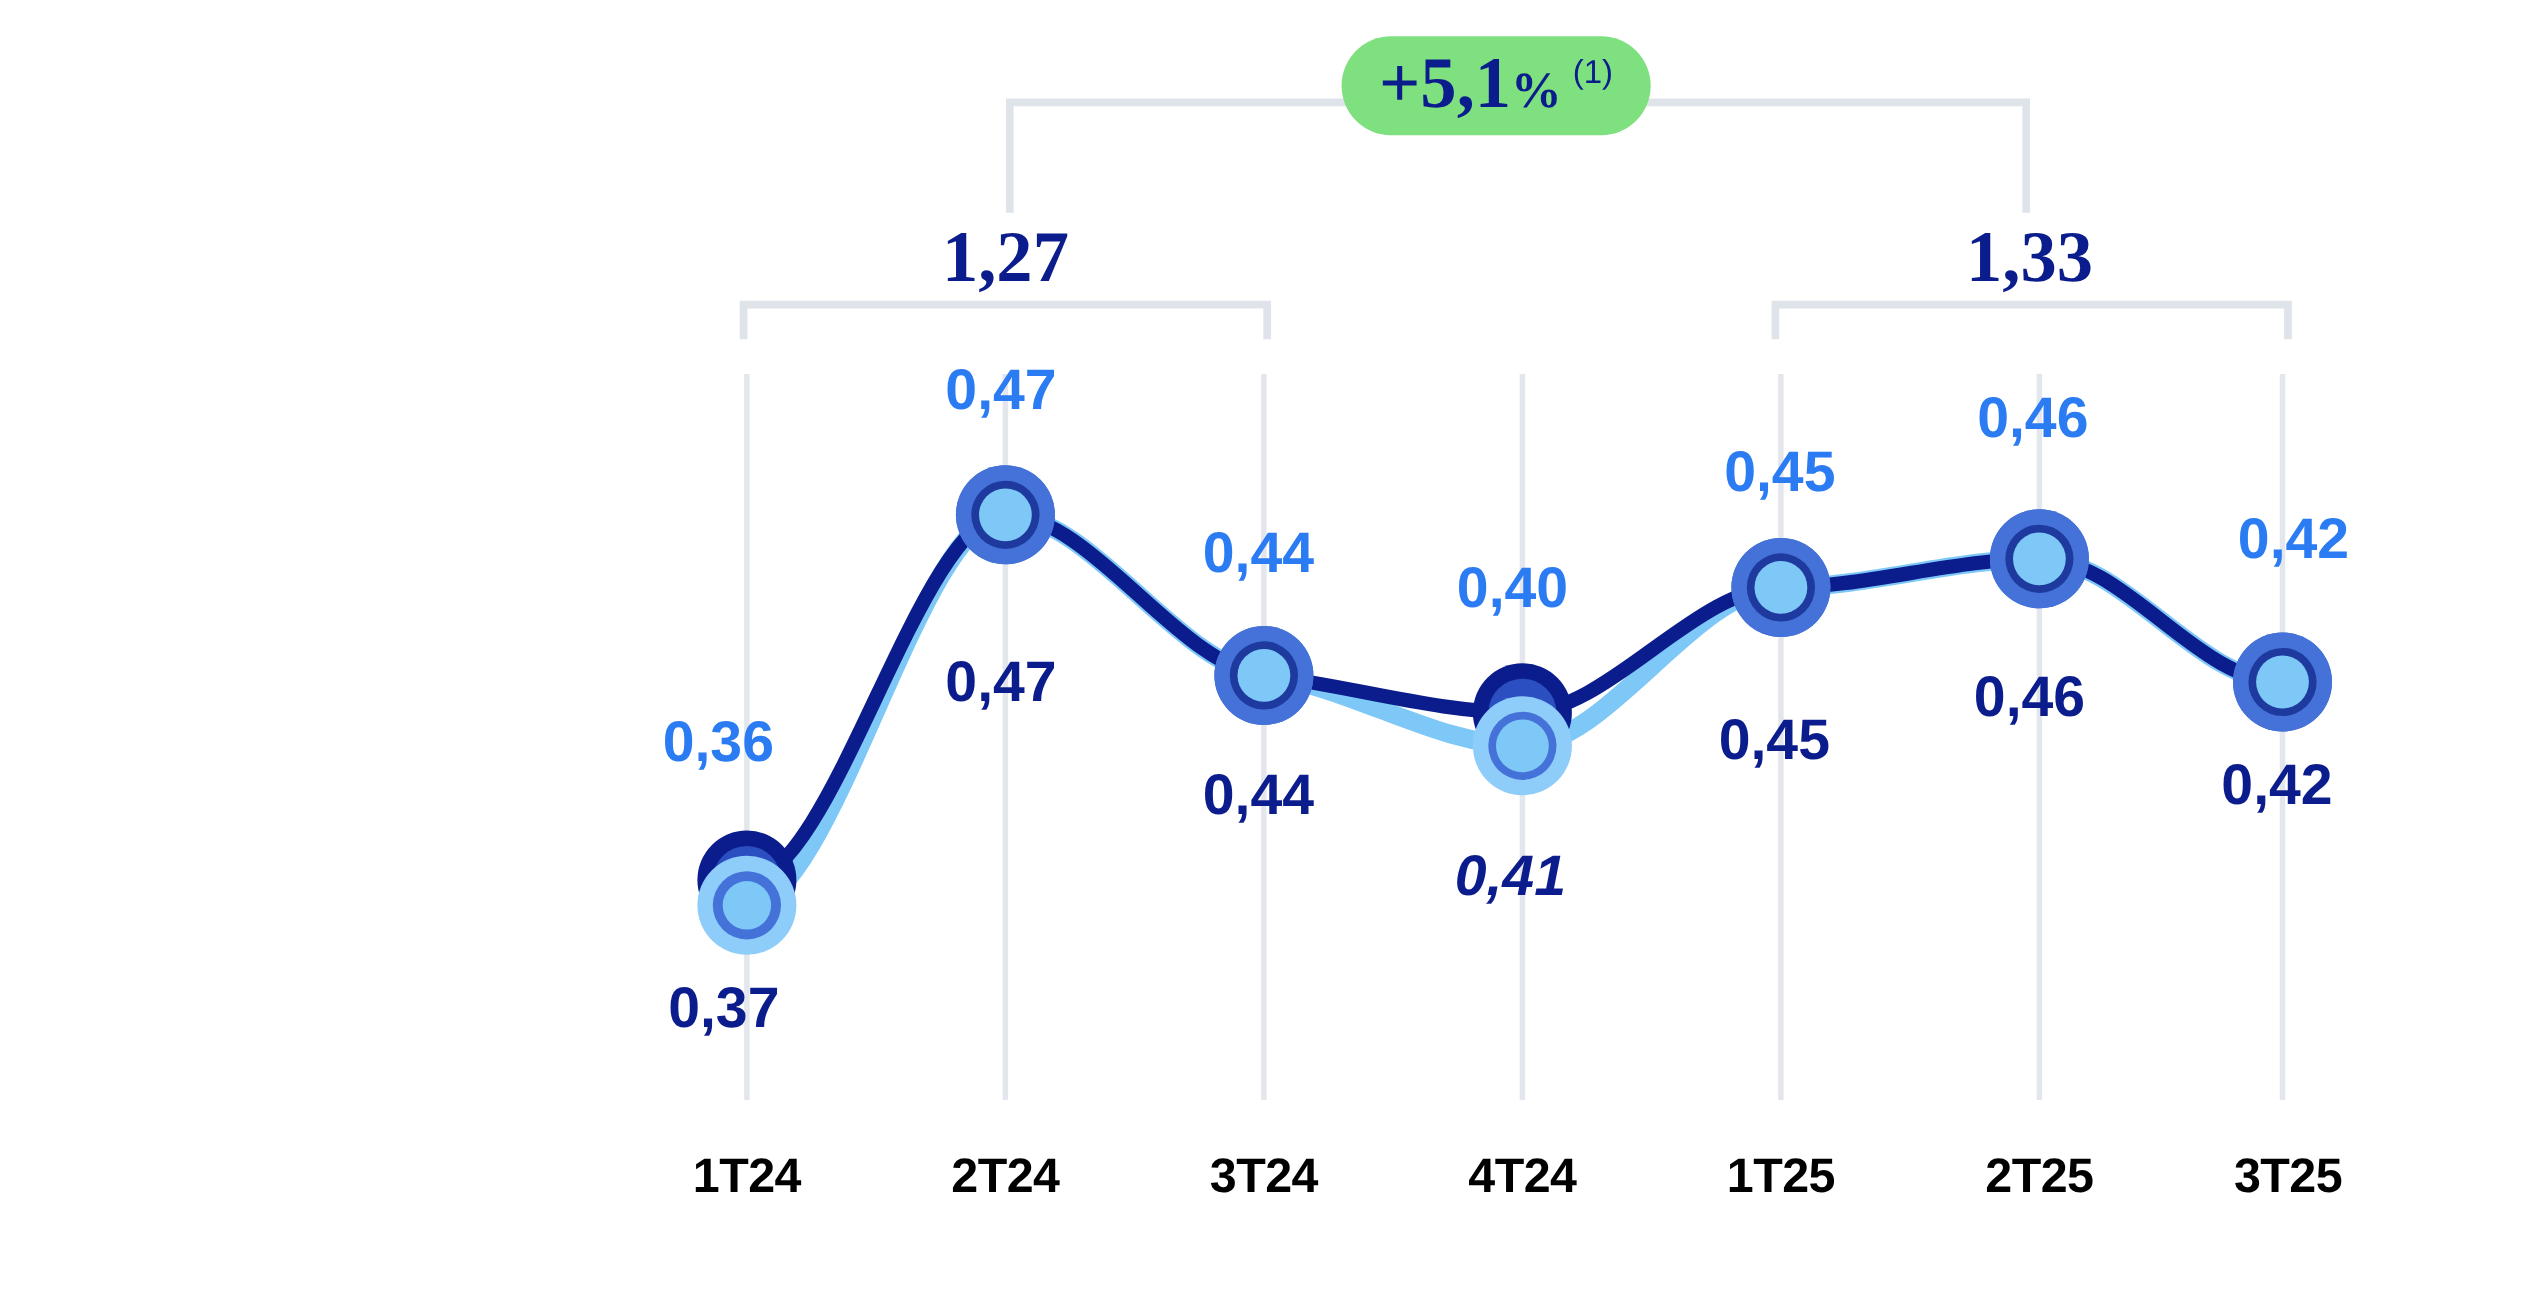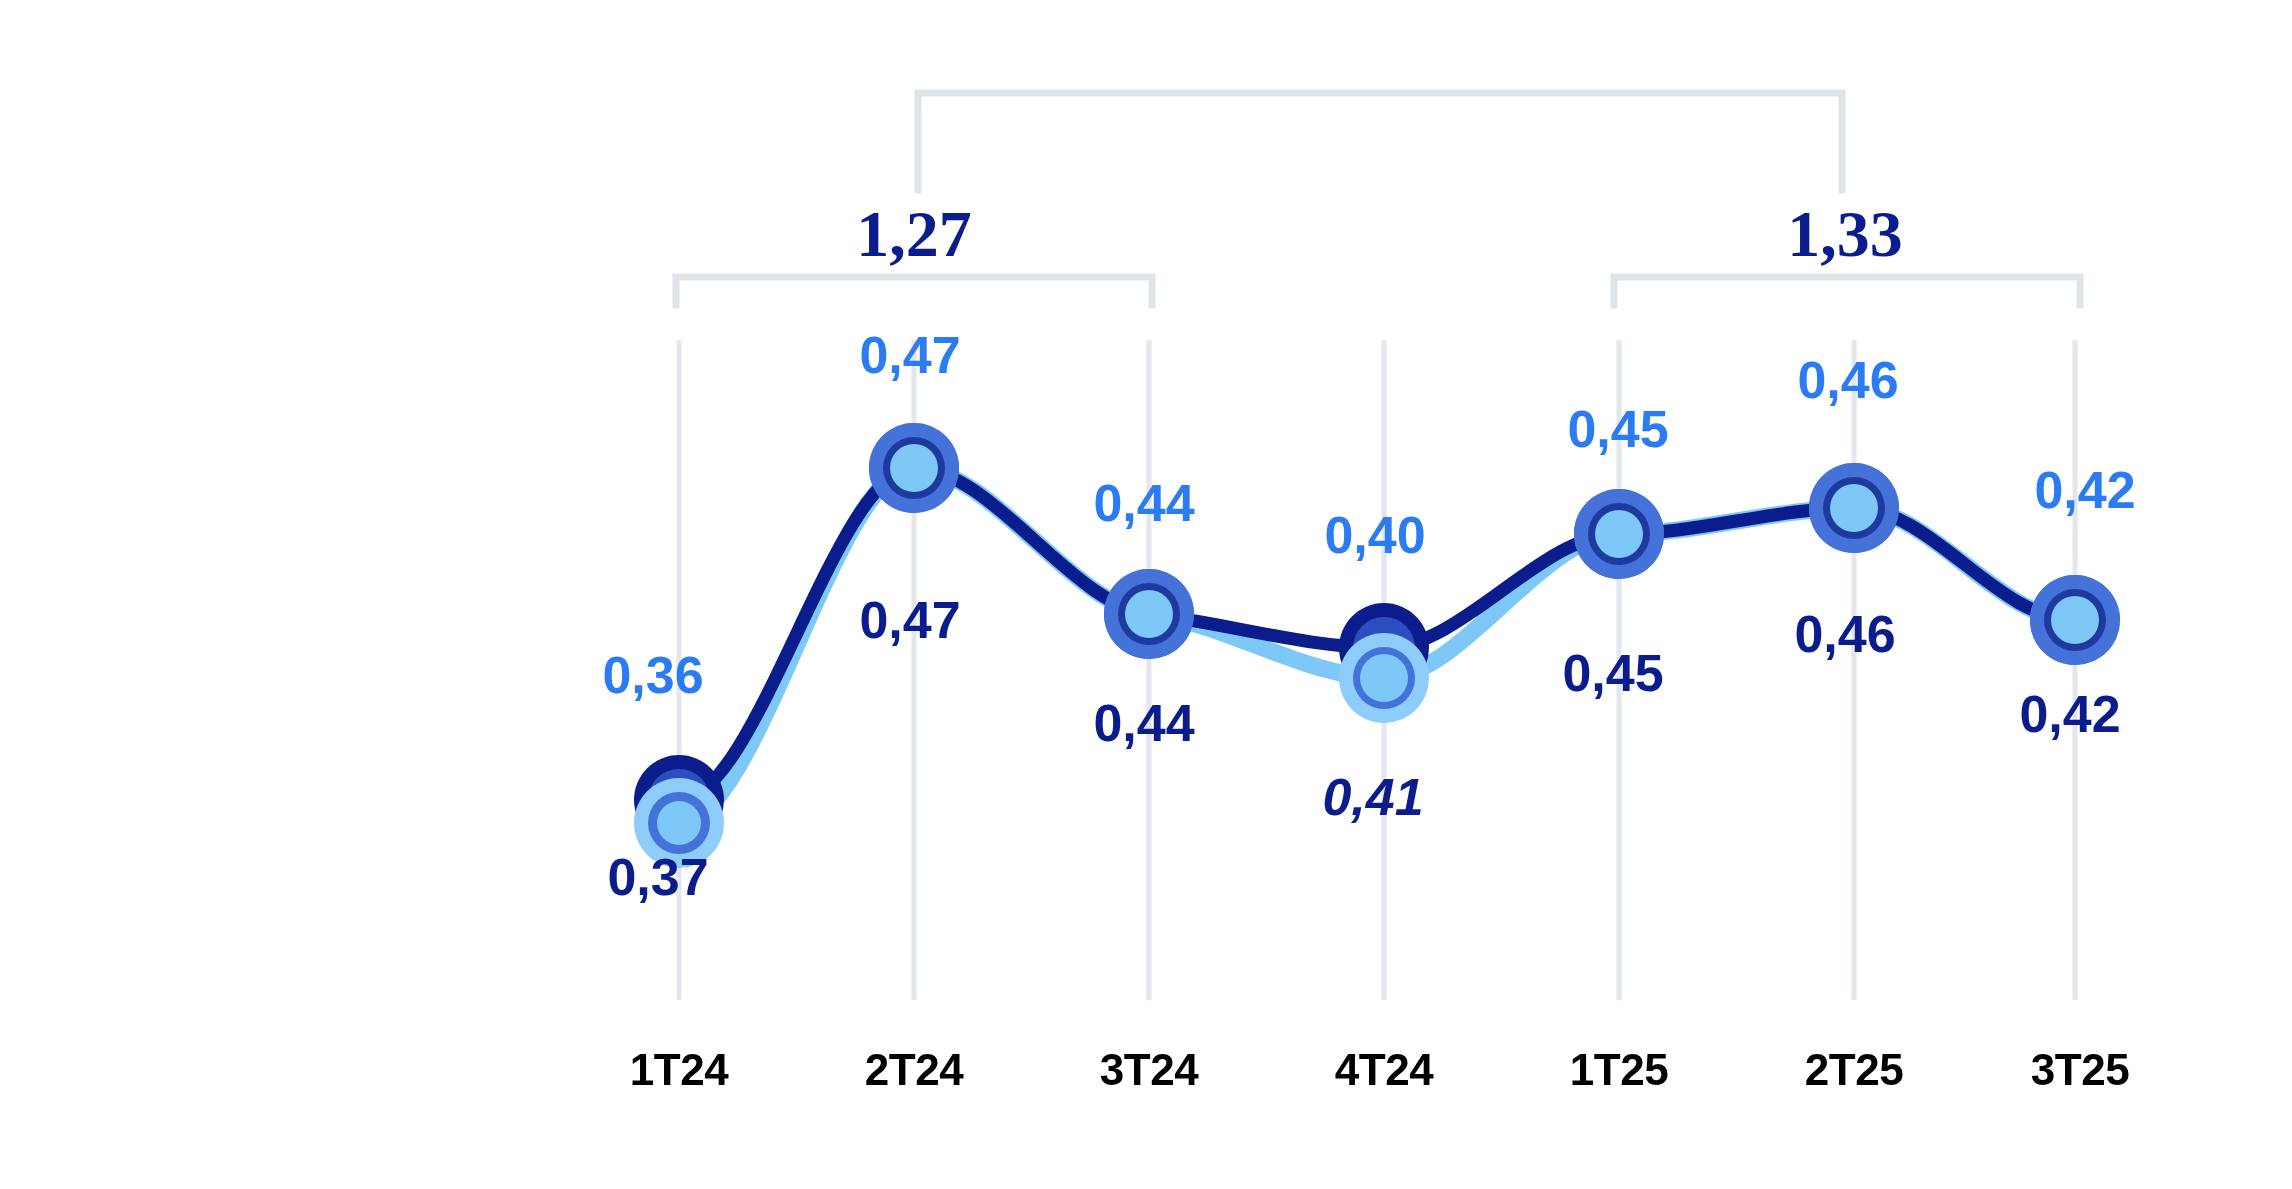--- a/index.html
+++ b/index.html
@@ -197,31 +197,36 @@
   </div>
 
   <div class="vlabel bpa" style="left:653px;  top:675px;text-align:right;">0,36</div>
   <div class="vlabel bpa" style="left:910px;  top:355px;">0,47</div>
   <div class="vlabel bpa" style="left:1144px; top:503px;">0,44</div>
   <div class="vlabel bpa" style="left:1375px; top:535px;">0,40</div>
   <div class="vlabel bpa" style="left:1618px; top:429px;">0,45</div>
   <div class="vlabel bpa" style="left:1848px; top:380px;">0,46</div>
   <div class="vlabel bpa" style="left:2085px; top:490px;">0,42</div>
 
-  <div class="vlabel adj" style="left:658px;  top:877px;">0,37</div>
+  <div class="vlabel adj" style="left:658px;  top:917px;">0,37</div>
   <div class="vlabel adj" style="left:910px;  top:620px;">0,47</div>
   <div class="vlabel adj" style="left:1144px; top:723px;">0,44</div>
   <div class="vlabel adj" style="left:1373px; top:797px;font-style:italic;">0,41</div>
   <div class="vlabel adj" style="left:1613px; top:673px;">0,45</div>
   <div class="vlabel adj" style="left:1845px; top:634px;">0,46</div>
   <div class="vlabel adj" style="left:2070px; top:714px;">0,42</div>
 
   <div class="sumlabel" style="left:914px;  top:196px;">1,27</div>
   <div class="sumlabel" style="left:1845px; top:196px;">1,33</div>
 
+  <div class="badge" style="left:1360px; top:33px;">
+    <span class="badge-main">+5,1</span>
+    <span class="badge-pct">%</span>
+    <span class="badge-sup">(1)</span>
+  </div>
 
   <div class="xlabel" style="left:679px;">1T24</div>
   <div class="xlabel" style="left:914px;">2T24</div>
   <div class="xlabel" style="left:1149px;">3T24</div>
   <div class="xlabel" style="left:1384px;text-align:right;">4T24</div>
   <div class="xlabel" style="left:1619px;">1T25</div>
   <div class="xlabel" style="left:1854px;">2T25</div>
   <div class="xlabel" style="left:2080px;">3T25</div>
 
 </div>

